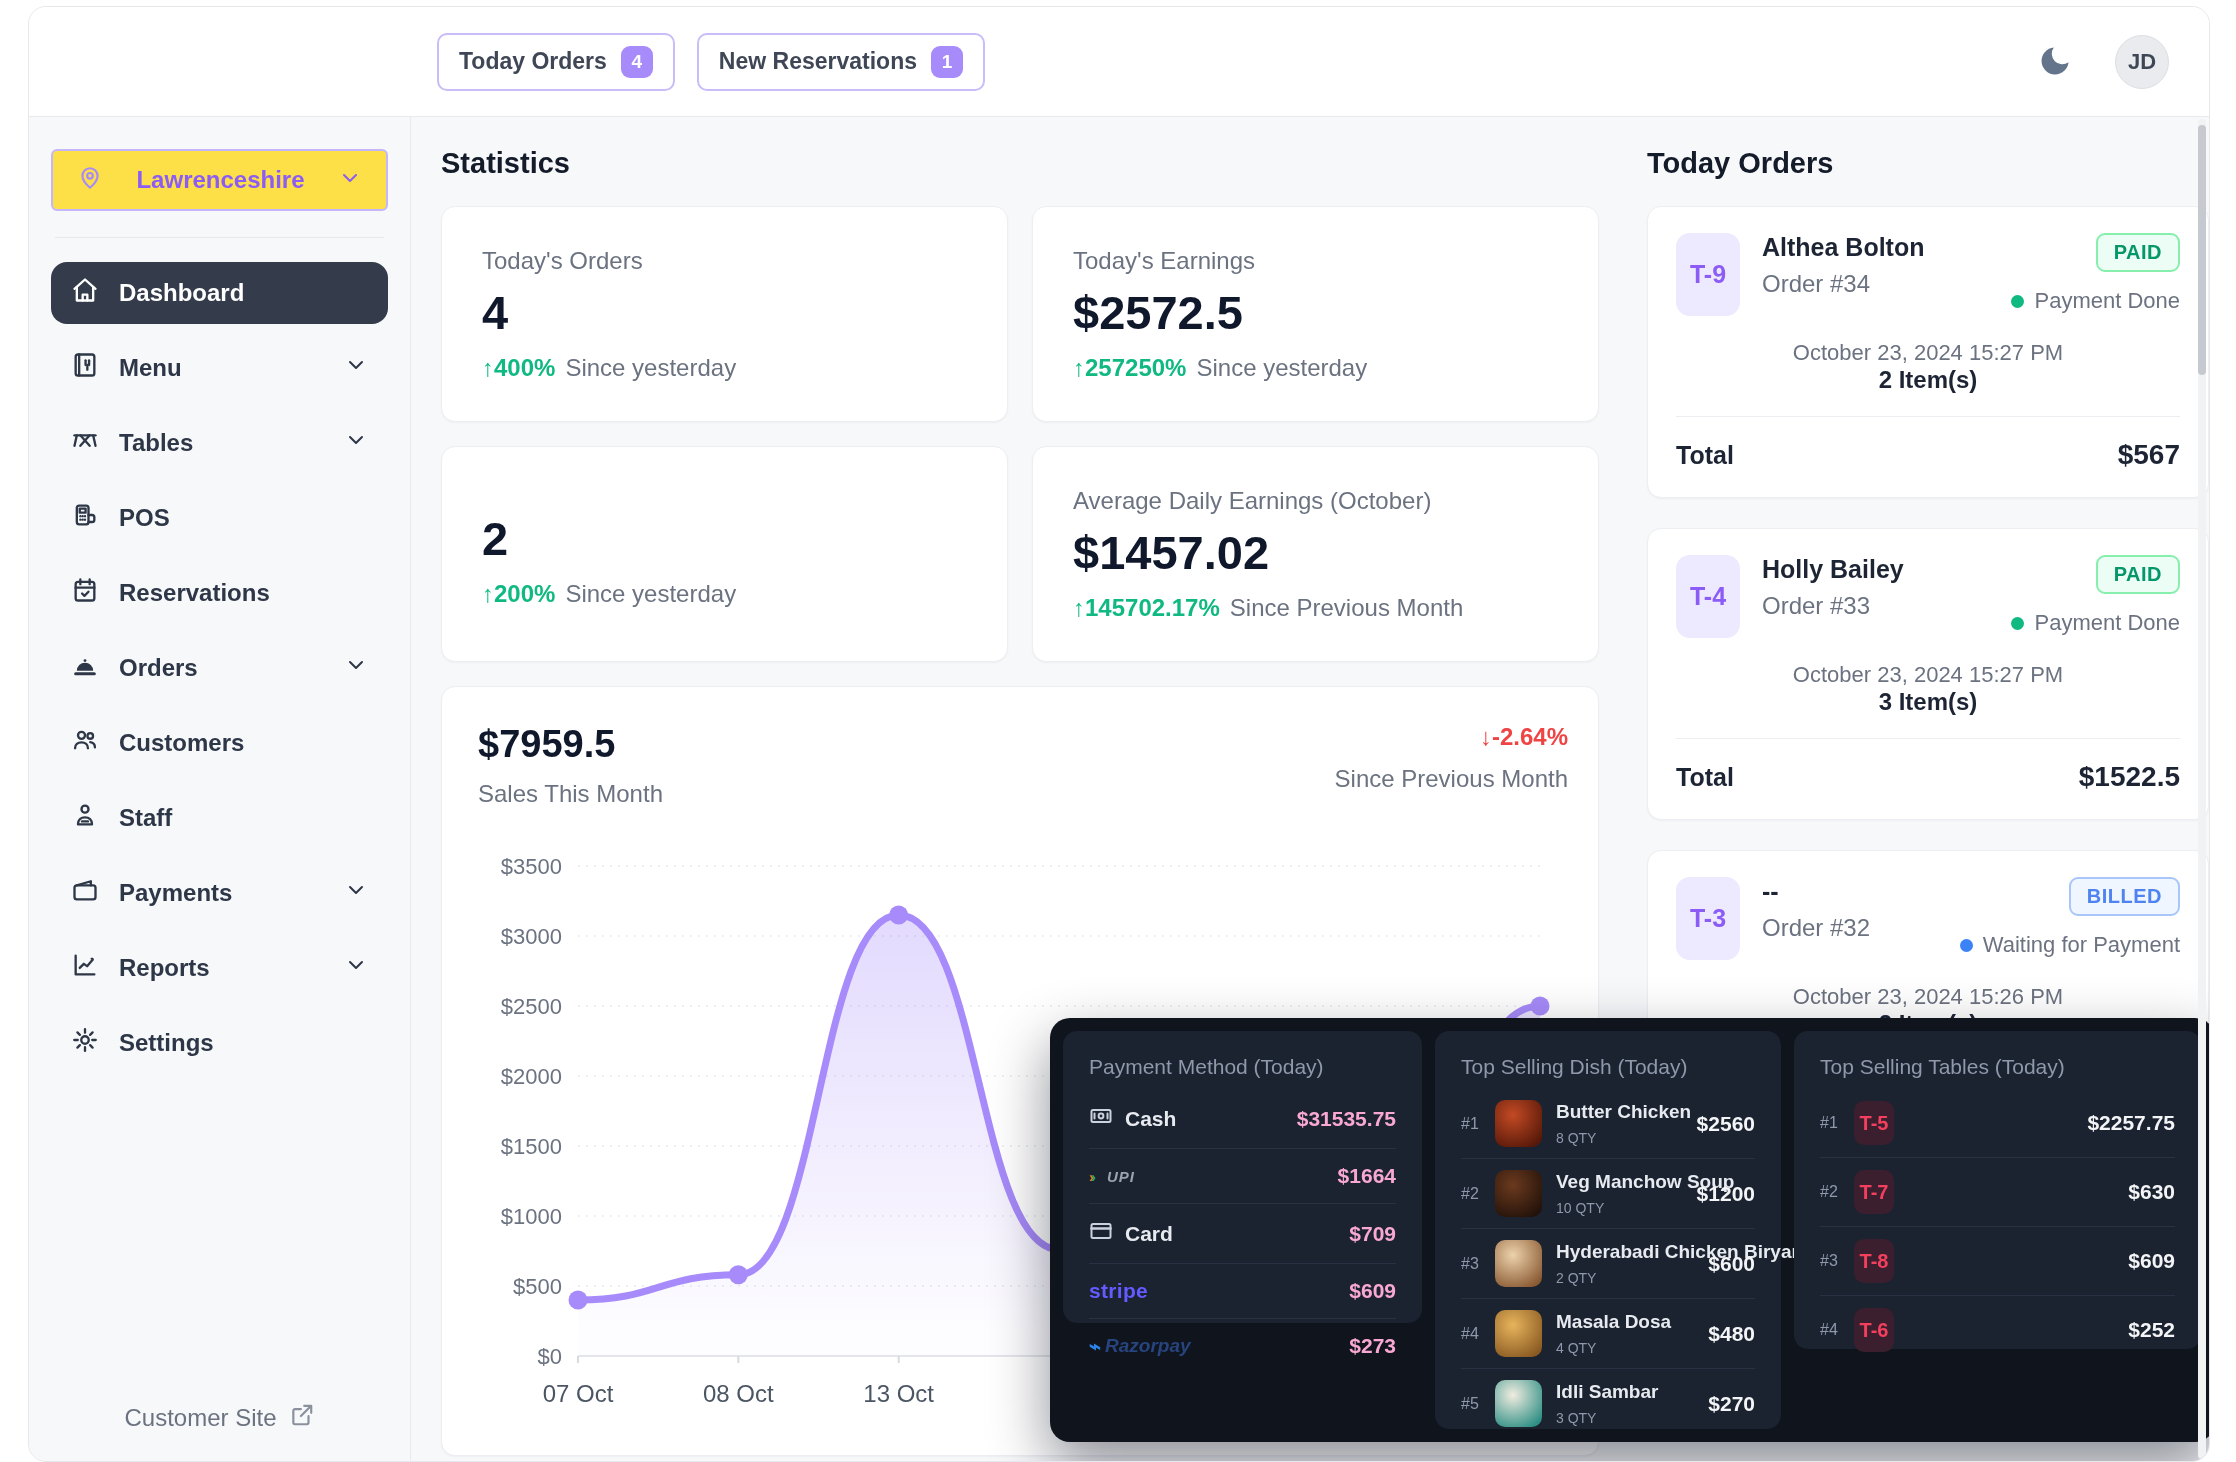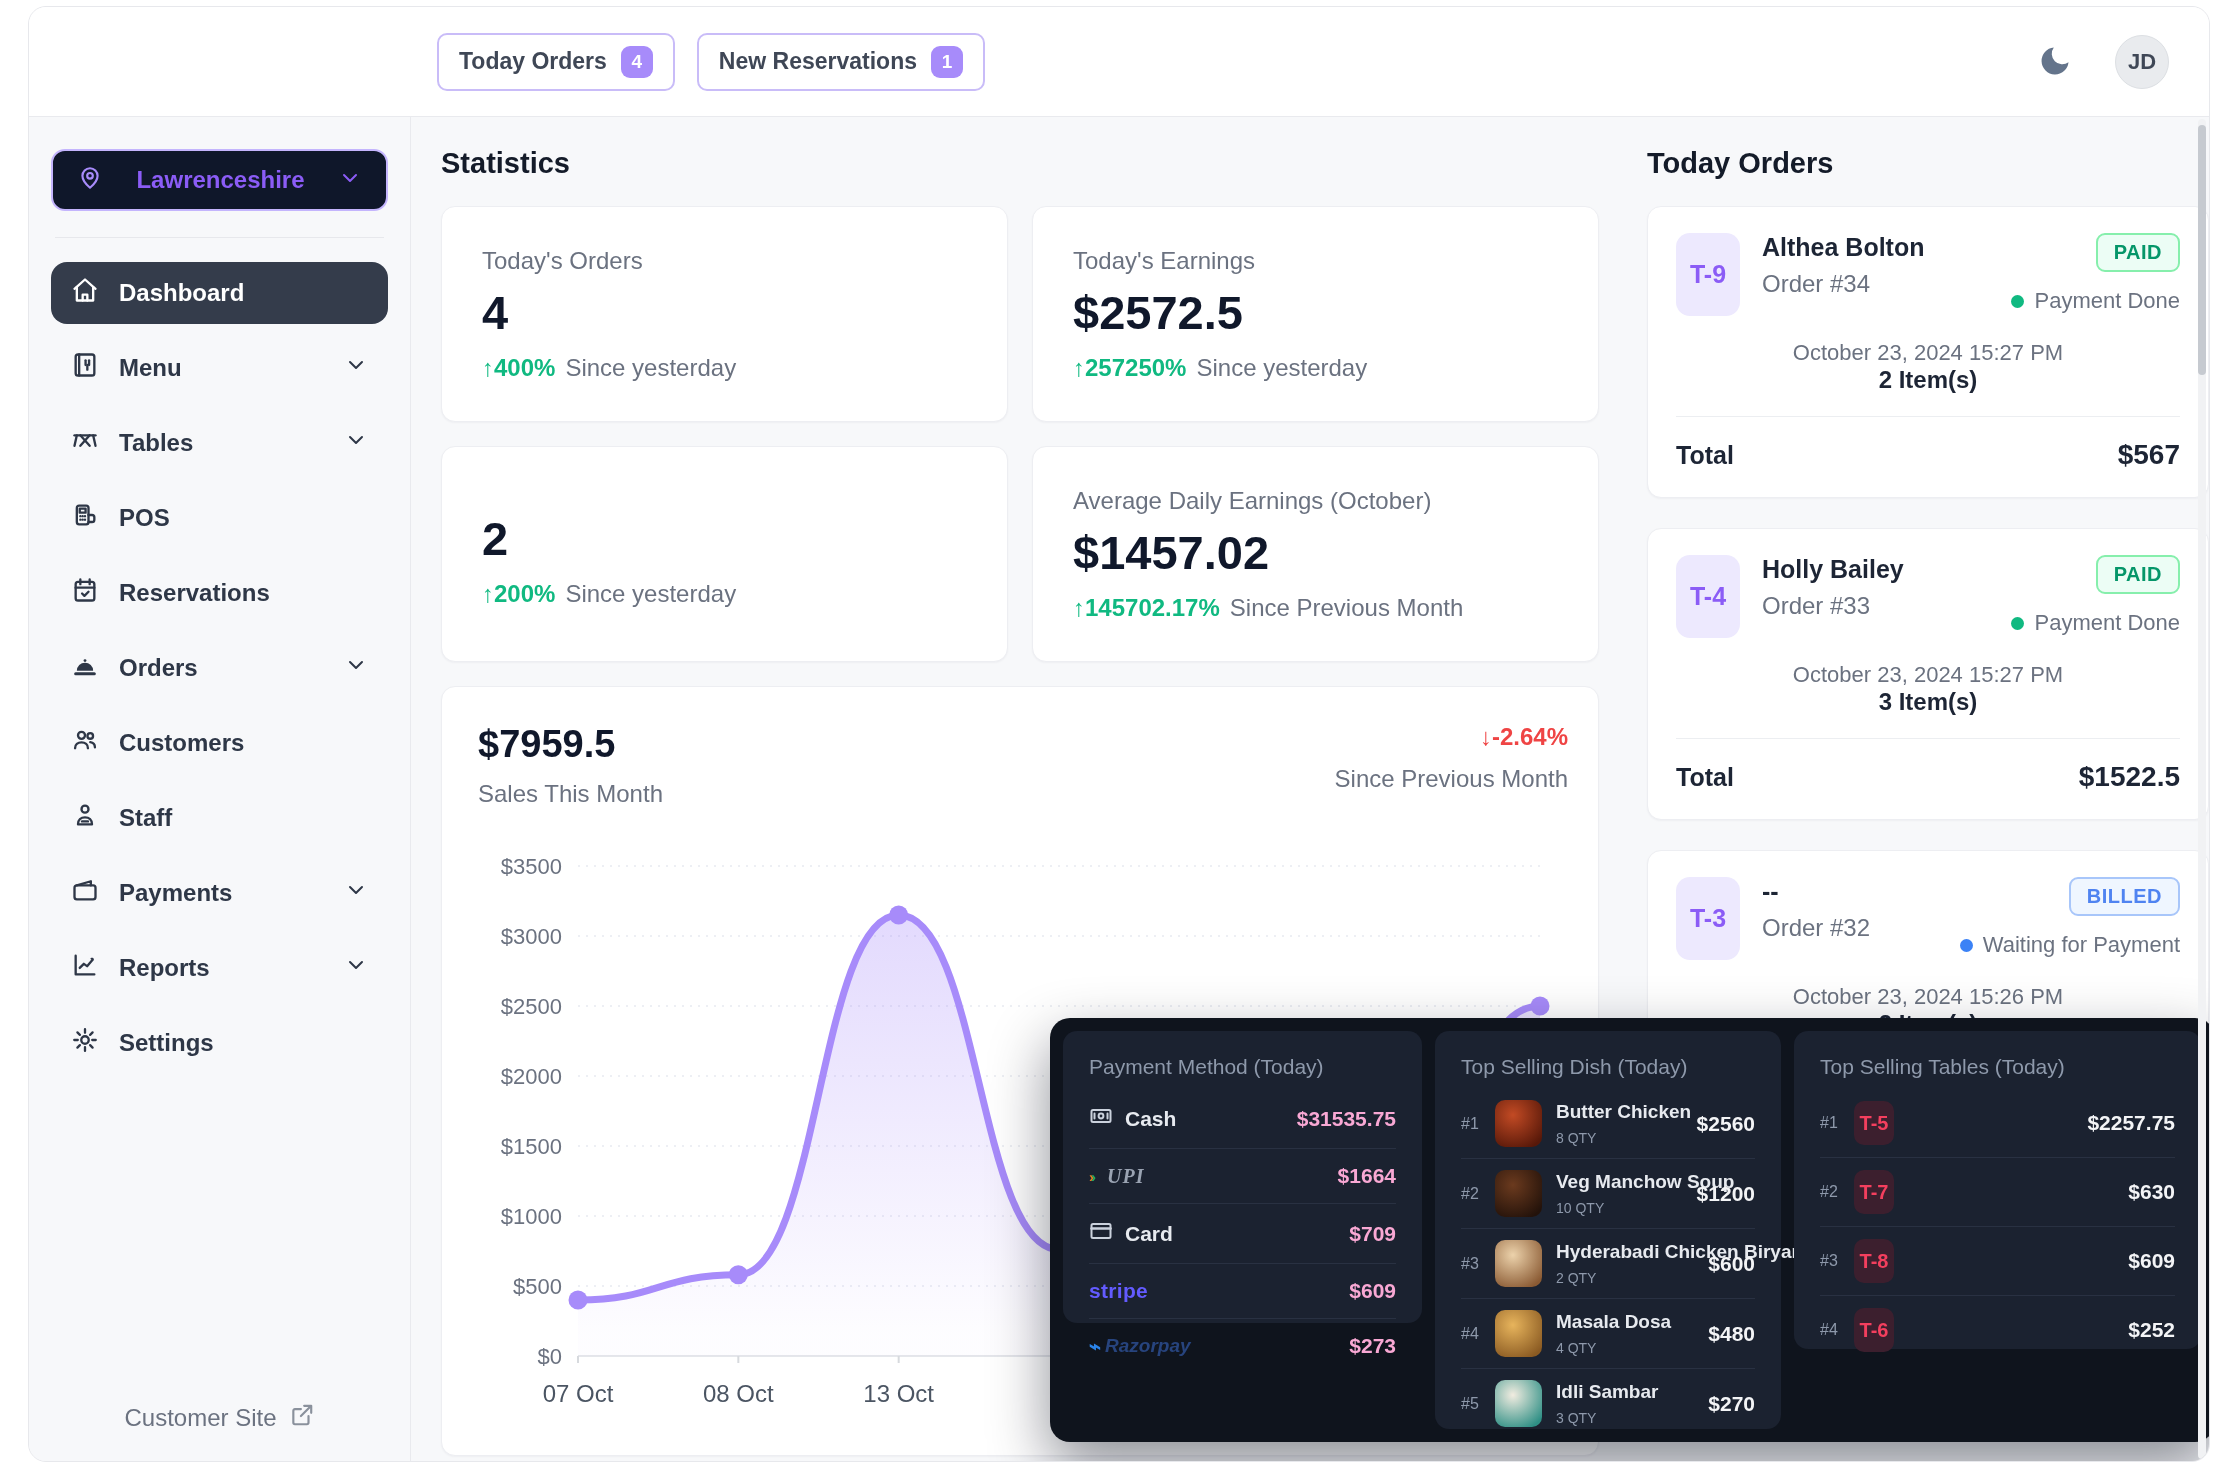--- a/index.html
+++ b/index.html
@@ -22,21 +22,21 @@
   .topbar-right { position:absolute; right:40px; top:0; height:110px; display:flex; align-items:center; gap:38px; }
   .moon-btn { width:44px; height:44px; display:flex; align-items:center; justify-content:center; cursor:pointer; background:none; border:none; }
   .avatar { width:54px; height:54px; border-radius:50%; background:#e9ebee; border:1px solid #dcdfe3;
             display:flex; align-items:center; justify-content:center; font-size:22px; font-weight:700; color:#3f4756; cursor:pointer; }
 
   
   .content { display:flex; height:1345px; }
 
   
   .sidebar { position:relative; width:382px; border-right:1px solid #e9eaee; background:#f7f8fa; padding:32px 22px 0 22px; flex:none; }
-  .loc-pill { height:62px; border:2px solid #c4b5fd; background:#0f172a; border-radius:14px;
+  .loc-pill { height:62px; border:2px solid #c4b5fd; background:#fde047; border-radius:6px;
               display:flex; align-items:center; justify-content:space-between; padding:0 24px; cursor:pointer; }
   .loc-label { color:#8b5cf6; font-size:24px; font-weight:700; }
   .side-div { height:1px; background:#e7e8ec; margin:26px 4px 24px 4px; }
   .nav-item { height:62px; margin-bottom:13px; border-radius:16px; display:flex; align-items:center;
               gap:20px; padding:0 20px; cursor:pointer; color:#2e3747; font-size:24px; font-weight:600; }
   .nav-item .chev { margin-left:auto; }
   .nav-item.active { background:#343c4b; color:#fff; }
   .nav-item.active svg { stroke:#fff; }
   .nav-item svg { stroke:#2e3747; }
   .side-footer { position:absolute; bottom:28px; left:0; width:100%; display:flex; justify-content:center;
@@ -97,21 +97,21 @@
   .ov-panel { background:#1b2230; border-radius:14px; padding:24px 26px; }
   .ov-head { font-size:21px; color:#8e99ab; font-weight:500; margin-bottom:10px; }
   .pm-panel { width:359px; height:292px; }
   .pm-row { display:flex; align-items:center; justify-content:space-between; padding:15px 0; border-bottom:1px solid #293142; }
   .pm-row:last-child { border-bottom:none; }
   .pm-label { display:flex; align-items:center; gap:12px; font-size:21px; font-weight:600; color:#e7eaef; }
   .pm-amount { font-size:21px; font-weight:700; color:#f9a8d4; }
   .brand-stripe { font-size:21px; font-weight:800; color:#635bff; letter-spacing:.3px; }
   .brand-razorpay { font-size:19px; font-weight:800; color:#27447e; font-style:italic; display:flex; align-items:center; gap:4px; }
   .rzp-bolt { color:#2b84ea; font-style:normal; font-size:20px; }
-  .brand-upi { font-size:20px; font-weight:800; font-style:italic; color:#9aa3b2; letter-spacing:1px;font-family:Liberation Serif, serif; }
+  .brand-upi { font-size:15px; font-weight:800; font-style:italic; color:#9aa3b2; letter-spacing:1px; }
   .upi-arrows { font-size:15px; letter-spacing:-3px; margin-right:2px; }
   .upi-arrows .o { color:#e67e22; } .upi-arrows .g { color:#27ae60; }
 
   .dish-panel { width:346px; height:398px; }
   .dish-row { display:flex; align-items:center; padding:11px 0; border-bottom:1px solid #293142; }
   .dish-row:last-child { border-bottom:none; }
   .rank { width:34px; font-size:16px; color:#8e99ab; flex:none; }
   .dish-thumb { width:47px; height:47px; border-radius:10px; flex:none; margin-right:14px; }
   .dish-mid { min-width:0; }
   .dish-name { font-size:19px; font-weight:600; color:#e7eaef; white-space:nowrap; }

